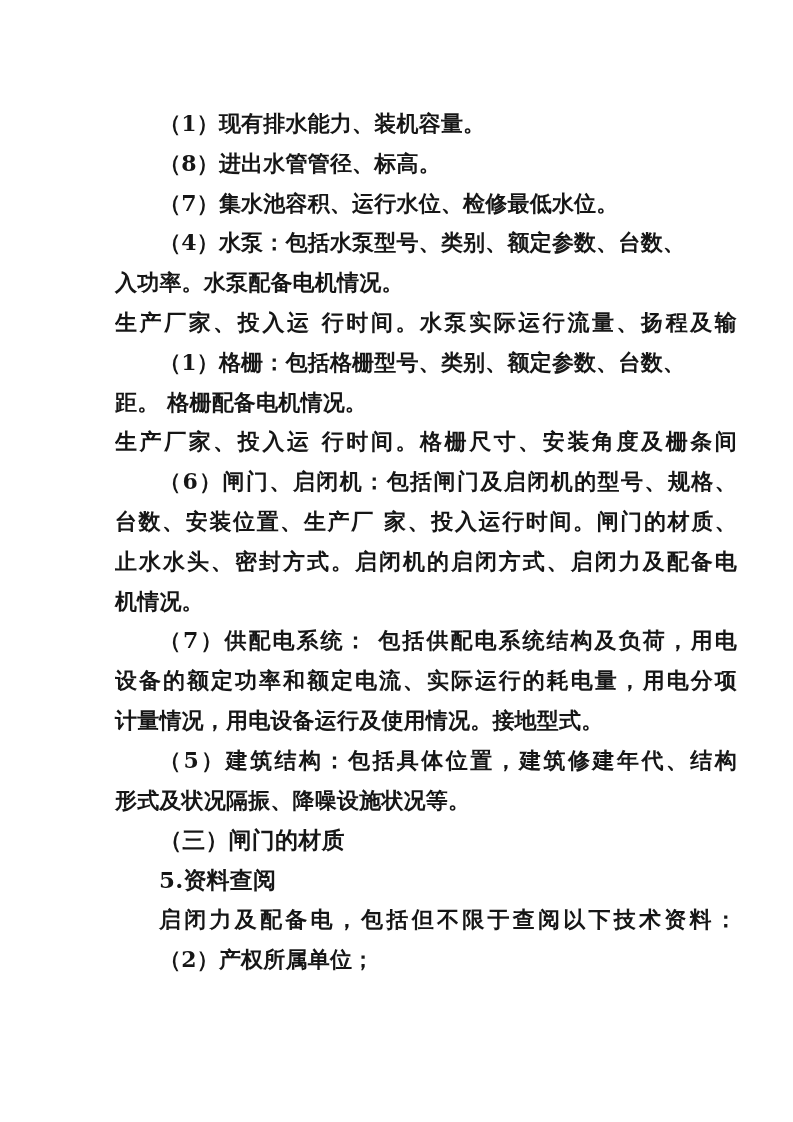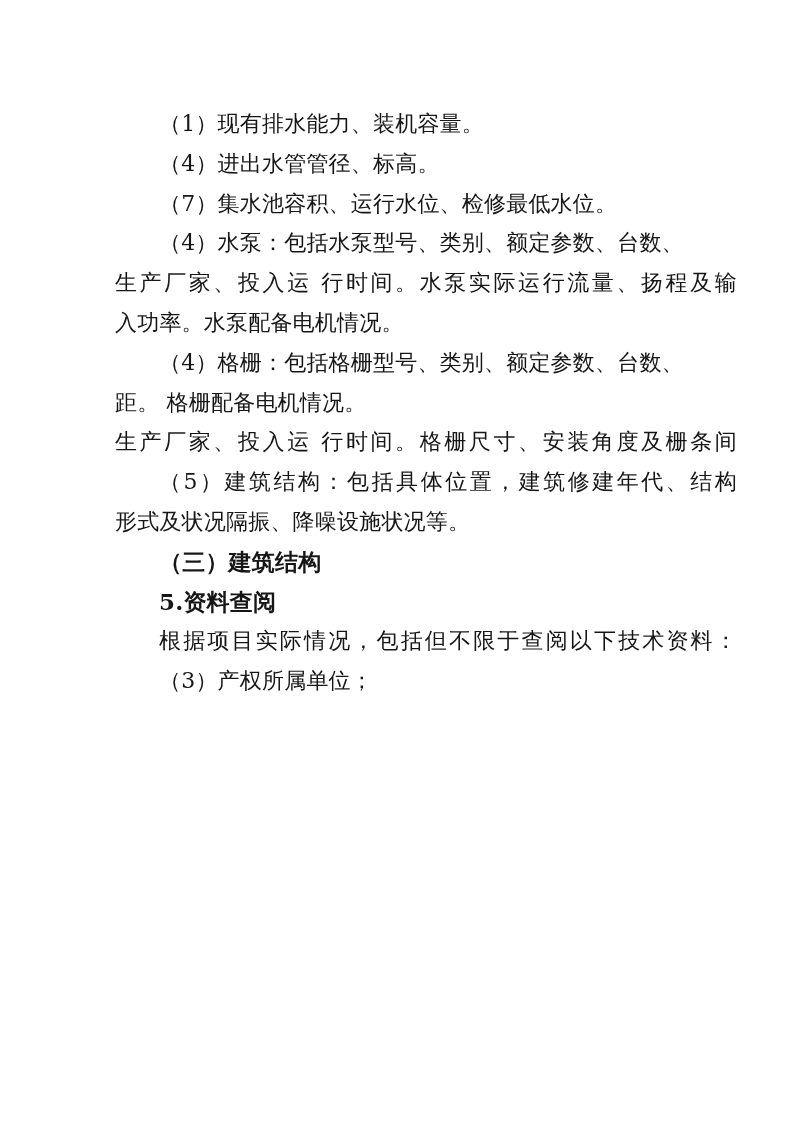--- a/index.html
+++ b/index.html
@@ -26,20 +26,21 @@
   .para {
     margin: 0;
     padding: 0;
   }
   .line {
     height: 39.8px;
     line-height: 39.8px;
     font-size: 22px;
     white-space: pre;
     letter-spacing: 0.2px;
+    font-weight: bold;
   }
   .line.justify {
     white-space: normal;
     text-align: justify;
     text-align-last: justify;
     overflow: hidden;
   }
   .line.indent {
     padding-left: 44px;
   }
@@ -51,45 +52,56 @@
 </style>
 </head>
 <body>
 
 <div class="page">
   <div class="content">
       <div class="para body">
         <div class="line indent">（1）现有排水能力、装机容量。</div>
       </div>
       <div class="para body">
-        <div class="line indent">（4）进出水管管径、标高。</div>
+        <div class="line indent">（8）进出水管管径、标高。</div>
       </div>
       <div class="para body">
         <div class="line indent">（7）集水池容积、运行水位、检修最低水位。</div>
       </div>
       <div class="para body">
         <div class="line indent">（4）水泵：包括水泵型号、类别、额定参数、台数、</div>
+        <div class="line">入功率。水泵配备电机情况。</div>
         <div class="line justify">生产厂家、投入运 行时间。水泵实际运行流量、扬程及输</div>
-        <div class="line">入功率。水泵配备电机情况。</div>
       </div>
       <div class="para body">
-        <div class="line indent">（4）格栅：包括格栅型号、类别、额定参数、台数、</div>
+        <div class="line indent">（1）格栅：包括格栅型号、类别、额定参数、台数、</div>
         <div class="line">距。 格栅配备电机情况。</div>
         <div class="line justify">生产厂家、投入运 行时间。格栅尺寸、安装角度及栅条间</div>
+      </div>
+      <div class="para body">
+        <div class="line justify indent">（6）闸门、启闭机：包括闸门及启闭机的型号、规格、</div>
+        <div class="line justify">台数、安装位置、生产厂 家、投入运行时间。闸门的材质、</div>
+        <div class="line justify">止水水头、密封方式。启闭机的启闭方式、启闭力及配备电</div>
+        <div class="line">机情况。</div>
+      </div>
+      <div class="para body">
+        <div class="line justify indent">（7）供配电系统： 包括供配电系统结构及负荷，用电</div>
+        <div class="line justify">设备的额定功率和额定电流、实际运行的耗电量，用电分项</div>
+        <div class="line">计量情况，用电设备运行及使用情况。接地型式。</div>
       </div>
       <div class="para body">
         <div class="line justify indent">（5）建筑结构：包括具体位置，建筑修建年代、结构</div>
         <div class="line">形式及状况隔振、降噪设施状况等。</div>
       </div>
       <div class="para heading-section">
-        <div class="line indent">（三）建筑结构</div>
+        <div class="line indent">（三）闸门的材质</div>
       </div>
       <div class="para heading-sub">
         <div class="line indent">5.资料查阅</div>
       </div>
       <div class="para body">
-        <div class="line justify indent">根据项目实际情况，包括但不限于查阅以下技术资料：</div>
+        <div class="line justify indent">启闭力及配备电，包括但不限于查阅以下技术资料：</div>
       </div>
       <div class="para body">
-        <div class="line indent">（3）产权所属单位；</div>
+        <div class="line indent">（2）产权所属单位；</div>
       </div>
     </div>
 </div>
 
 </body></html>

